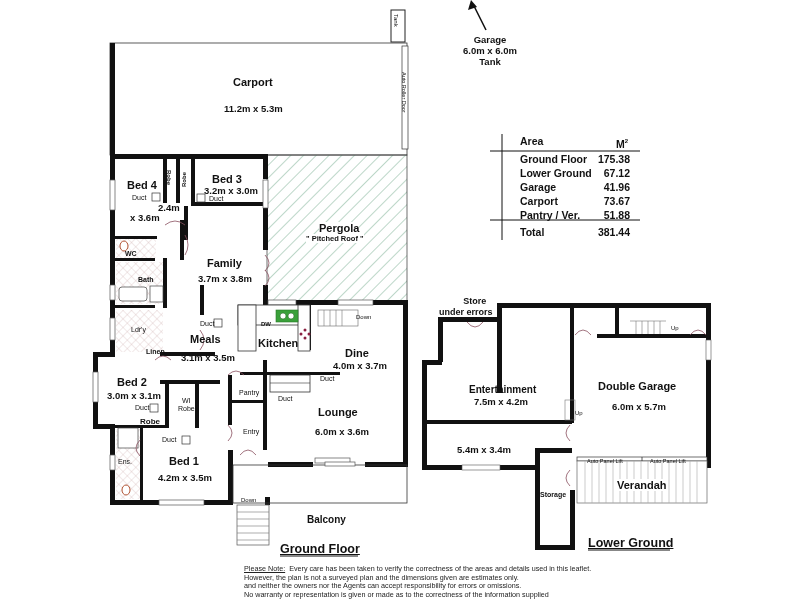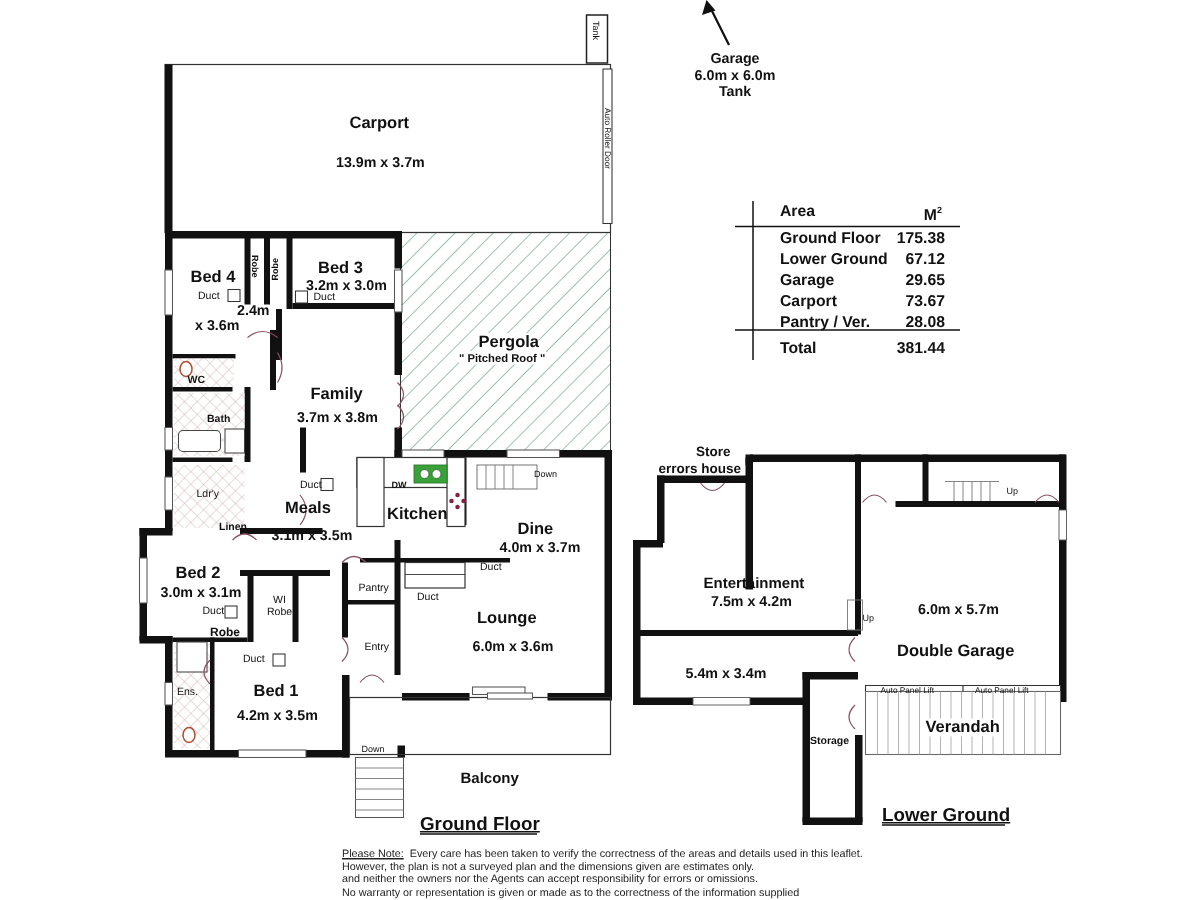--- a/index.html
+++ b/index.html
@@ -5,21 +5,21 @@
   html,body{margin:0;padding:0;background:#fff;}
   body{width:800px;height:600px;position:relative;overflow:hidden;font-family:"Liberation Sans",sans-serif;color:#111;}
   .lbl{position:absolute;font-weight:bold;white-space:nowrap;}
   .big{font-size:11px;}
   .dim{font-size:9.5px;font-weight:bold;}
   .sm{font-size:7px;font-weight:normal;}
   .xs{font-size:6px;font-weight:normal;}
   svg{position:absolute;left:0;top:0;}
   .table{position:absolute;left:500px;top:134px;width:130px;font-size:10.5px;font-weight:bold;}
   .trow{display:flex;justify-content:space-between;height:14px;line-height:14px;padding-left:20px;}
-  .note{position:absolute;left:228px;top:565px;font-size:7.2px;line-height:8.6px;color:#222;}
+  .note{position:absolute;left:244px;top:565px;font-size:7.2px;line-height:8.6px;color:#222;}
   .note u{text-decoration:underline;}
   .title-ul{text-decoration:underline;font-size:12.5px;}
 </style>
 </head>
 <body>
 
 <svg width="800" height="600">
   <defs>
     <pattern id="hatch" width="9" height="9" patternUnits="userSpaceOnUse" patternTransform="rotate(45)">
       <line x1="0" y1="0" x2="0" y2="9" stroke="#5a9a78" stroke-width="0.8"></line>
@@ -264,42 +264,42 @@
   <div class="trow">
       <span>Ground Floor</span>
       <span>175.38</span>
     </div>
   <div class="trow">
       <span>Lower Ground</span>
       <span>67.12</span>
     </div>
   <div class="trow">
       <span>Garage</span>
-      <span>29.65</span>
+      <span>41.96</span>
     </div>
   <div class="trow">
       <span>Carport</span>
       <span>73.67</span>
     </div>
   <div class="trow">
       <span>Pantry / Ver.</span>
-      <span>28.08</span>
+      <span>51.88</span>
     </div>
   <div style="height:3px"></div>
   <div class="trow">
       <span>Total</span>
       <span>381.44</span>
     </div>
 </div>
 
 <div class="lbl xs" style="left:393px;top:14px;writing-mode:vertical-rl;">Tank</div>
 <div class="lbl xs" style="left:401px;top:72px;writing-mode:vertical-rl;font-size:5.5px;">Auto Roller Door</div>
 
 <div class="lbl big" style="left:233px;top:76px;">Carport</div>
-<div class="lbl dim" style="left:224px;top:103px;">13.9m x 3.7m</div>
+<div class="lbl dim" style="left:224px;top:103px;">11.2m x 5.3m</div>
 
 <div class="lbl big" style="left:127px;top:179px;">Bed 4</div>
 <div class="lbl sm" style="left:132px;top:194px;">Duct</div>
 <div class="lbl dim" style="left:134px;top:202px;margin-left:24px;">2.4m</div>
 <div class="lbl dim" style="left:130px;top:212px;">x 3.6m</div>
 
 <div class="lbl xs" style="left:166px;top:170px;writing-mode:vertical-rl;font-weight:bold;">Robe</div>
 <div class="lbl xs" style="left:181px;top:172px;writing-mode:vertical-rl;transform:rotate(180deg);font-weight:bold;">Robe</div>
 
 <div class="lbl big" style="left:212px;top:173px;">Bed 3</div>
@@ -351,27 +351,27 @@
 <div class="lbl big" style="left:169px;top:455px;">Bed 1</div>
 <div class="lbl dim" style="left:158px;top:472px;">4.2m x 3.5m</div>
 
 <div class="lbl" style="left:307px;top:483px;font-size:10px;margin-top:31px;">Balcony</div>
 <div class="lbl xs" style="left:241px;top:497px;">Down</div>
 
 <div class="lbl title-ul" style="left:280px;top:542px;">Ground Floor</div>
 
 <div class="lbl" style="left:457px;top:296px;font-size:9px;text-align:center;line-height:11px;">
   <div style="text-align:center;">Store</div>
-  <div style="margin-left:-18px;">errors house</div>
+  <div style="margin-left:-18px;">under errors</div>
 </div>
 <div class="lbl" style="left:469px;top:384px;font-size:10px;">Entertainment</div>
 <div class="lbl dim" style="left:474px;top:396px;">7.5m x 4.2m</div>
 <div class="lbl xs" style="left:575px;top:410px;">Up</div>
 
-<div class="lbl big" style="left:598px;top:380px;margin-top:48px;">Double Garage</div>
+<div class="lbl big" style="left:598px;top:380px;">Double Garage</div>
 <div class="lbl dim" style="left:612px;top:401px;">6.0m x 5.7m</div>
 <div class="lbl xs" style="left:671px;top:325px;">Up</div>
 
 <div class="lbl dim" style="left:457px;top:444px;">5.4m x 3.4m</div>
 <div class="lbl sm" style="left:540px;top:491px;font-weight:bold;">Storage</div>
 
 <div class="lbl" style="left:587px;top:458px;font-size:5.5px;font-weight:normal;">Auto Panel Lift</div>
 <div class="lbl" style="left:650px;top:458px;font-size:5.5px;font-weight:normal;">Auto Panel Lift</div>
 <div class="lbl" style="left:617px;top:479px;font-size:11px;background:#fff;">Verandah</div>
 

